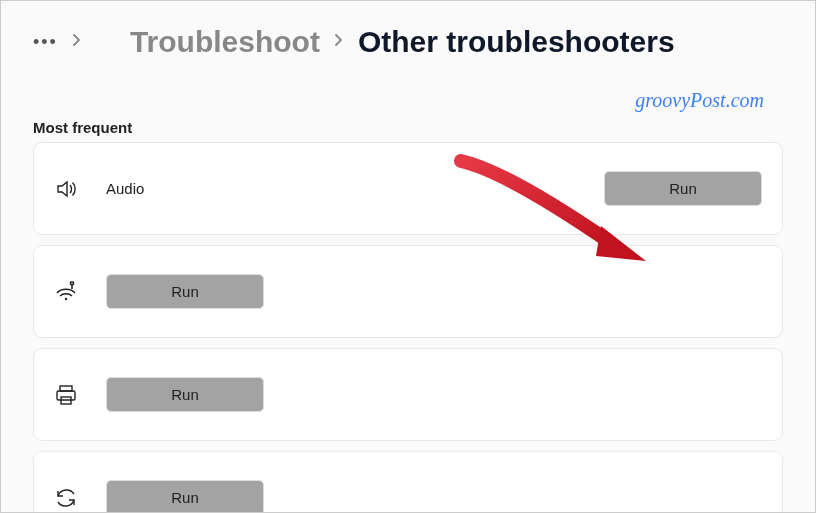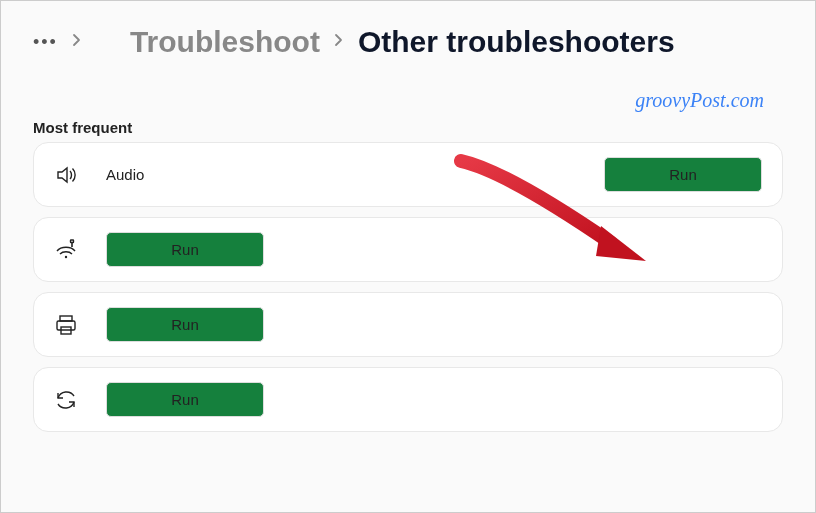--- a/index.html
+++ b/index.html
@@ -63,22 +63,22 @@
     }
     .list {
       padding: 0 32px;
       display: flex;
       flex-direction: column;
       gap: 10px;
     }
     .item {
       background: #fff;
       border: 1px solid #e8e8e8;
-      border-radius: 15px;
-      padding: 14px 20px;
+      border-radius: 9px;
+      padding: 28px 20px;
       display: flex;
       align-items: center;
       gap: 28px;
     }
     .item-icon {
       width: 24px;
       height: 24px;
       display: flex;
       align-items: center;
       justify-content: center;
@@ -90,21 +90,21 @@
       stroke: #222;
       fill: none;
       stroke-width: 1.4;
     }
     .item-label {
       flex: 1;
       font-size: 15px;
       color: #222;
     }
     .run-btn {
-      background: #15803d;
+      background: #a3a3a3;
       border: 1px solid #ddd;
       border-radius: 5px;
       padding: 8px 0;
       width: 158px;
       font-size: 15px;
       color: #222;
       cursor: pointer;
       text-align: center;
       font-family: inherit;
     }

